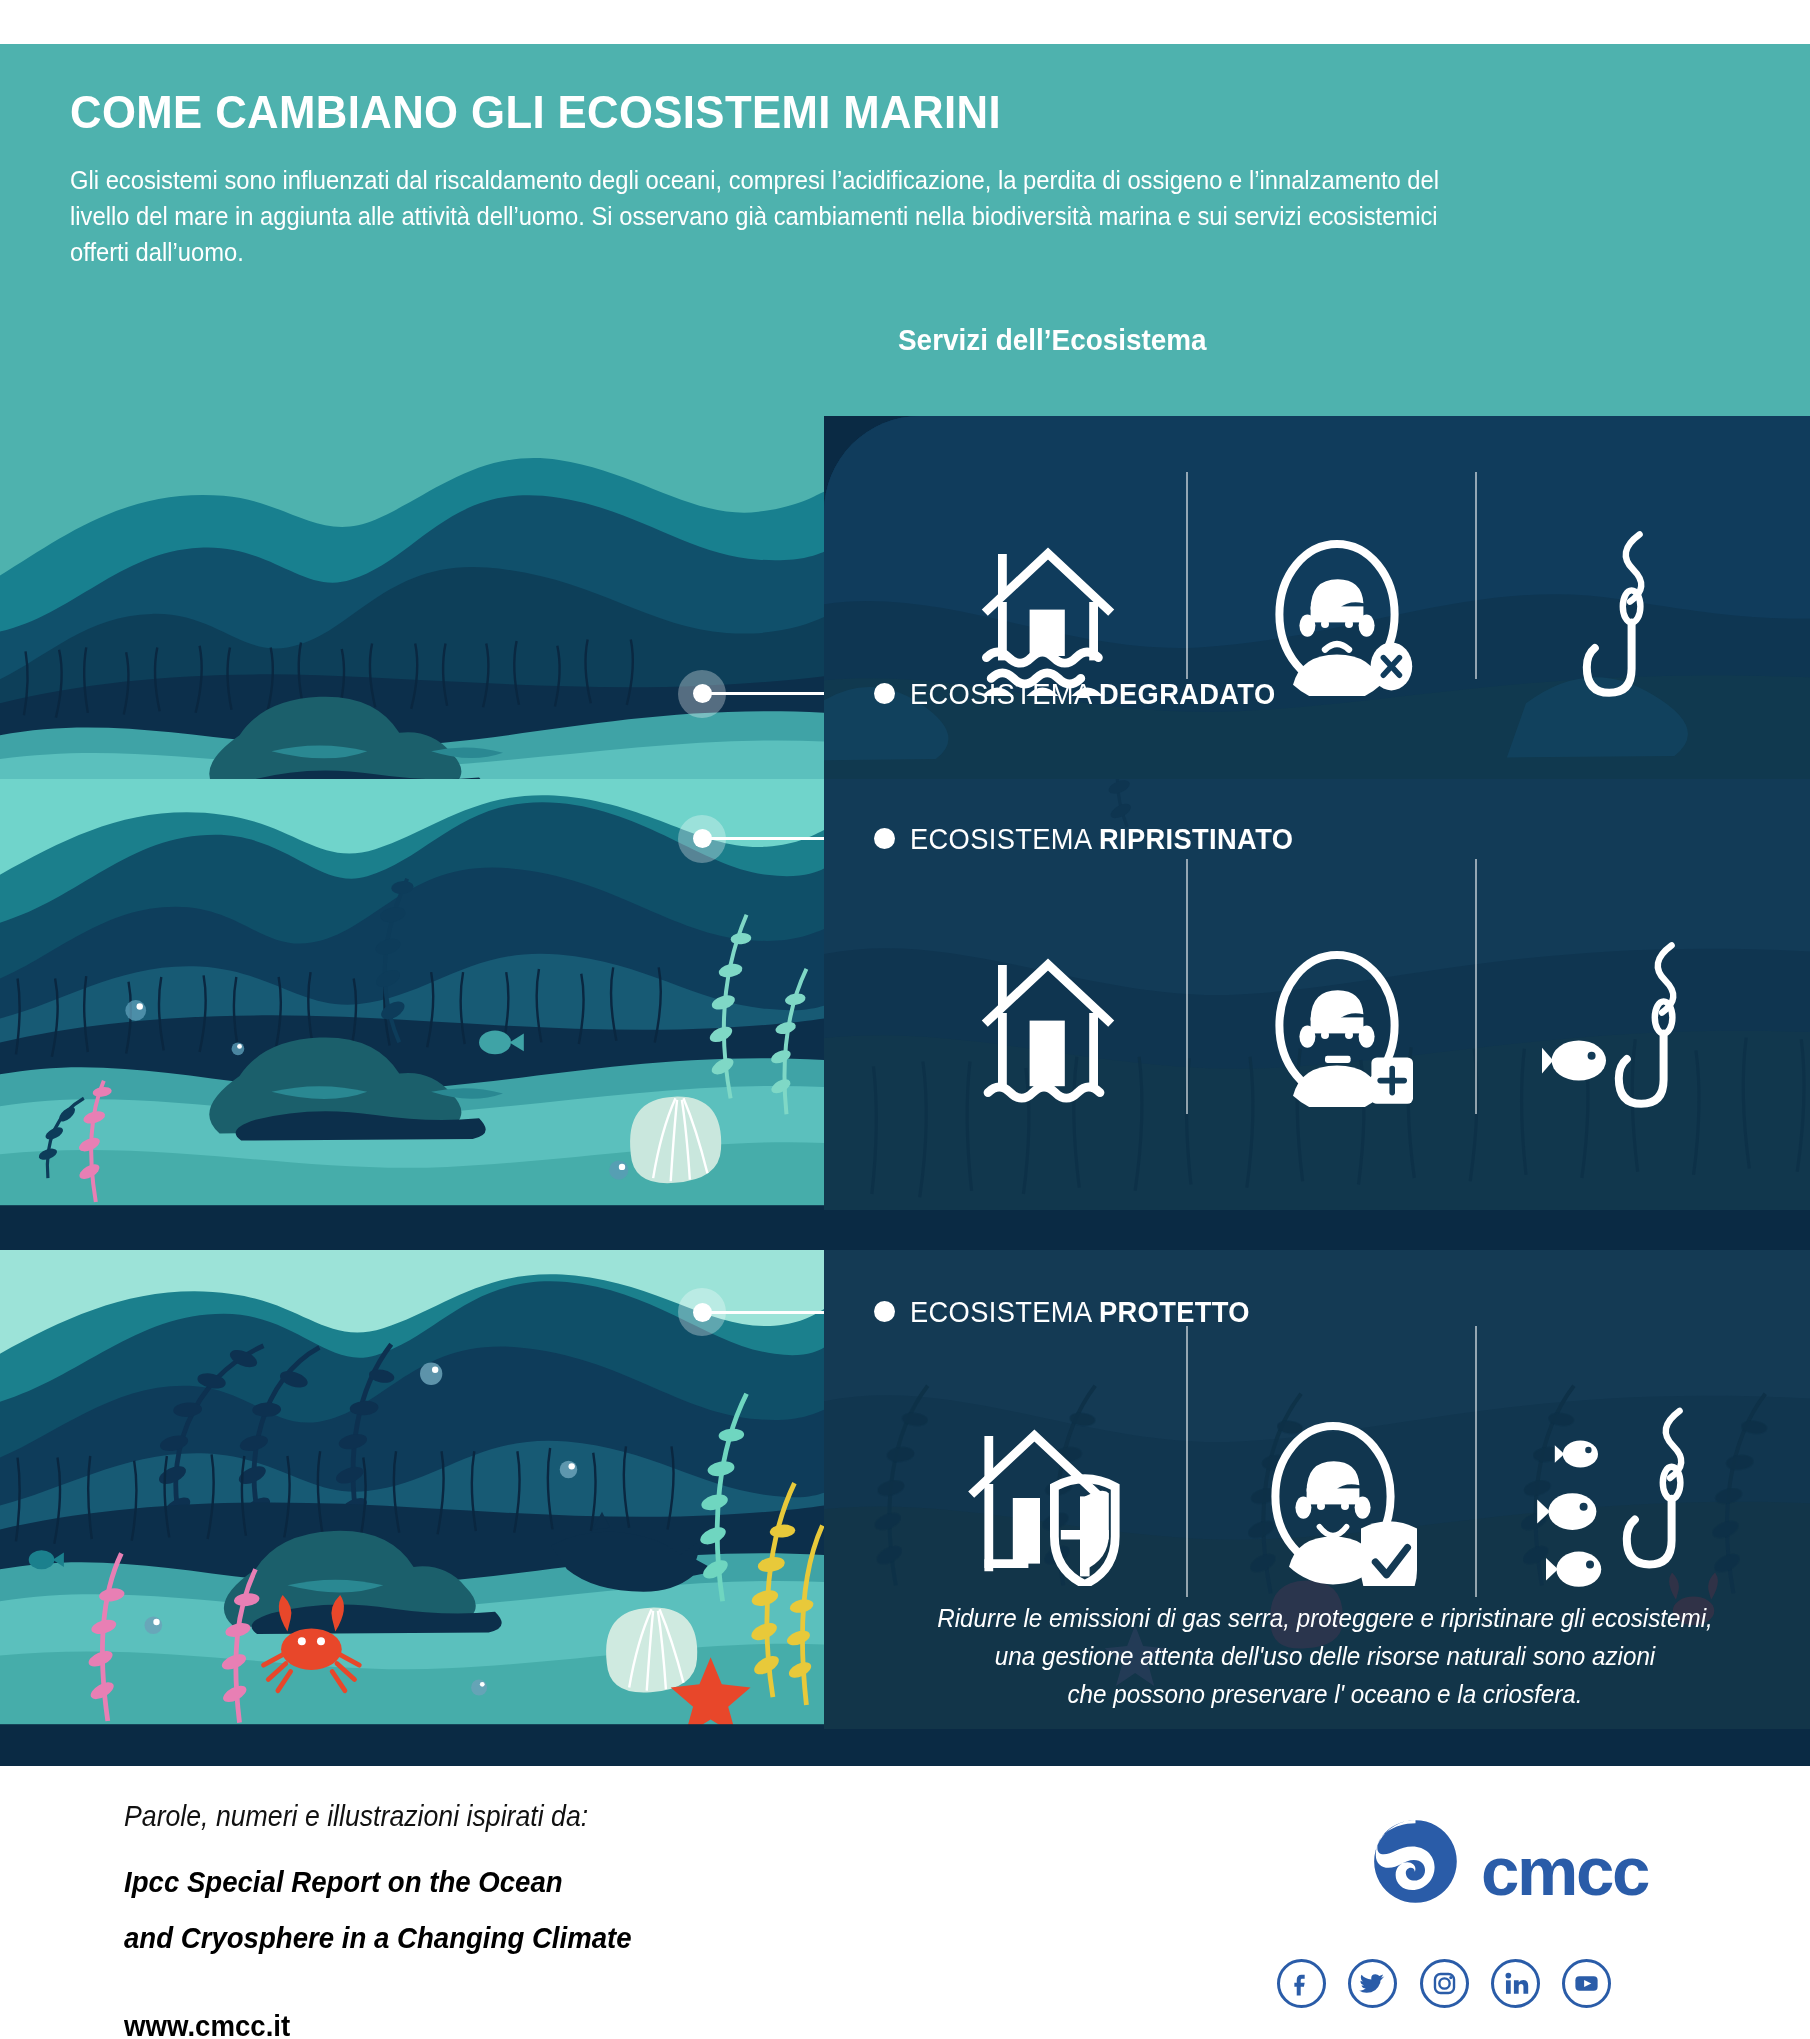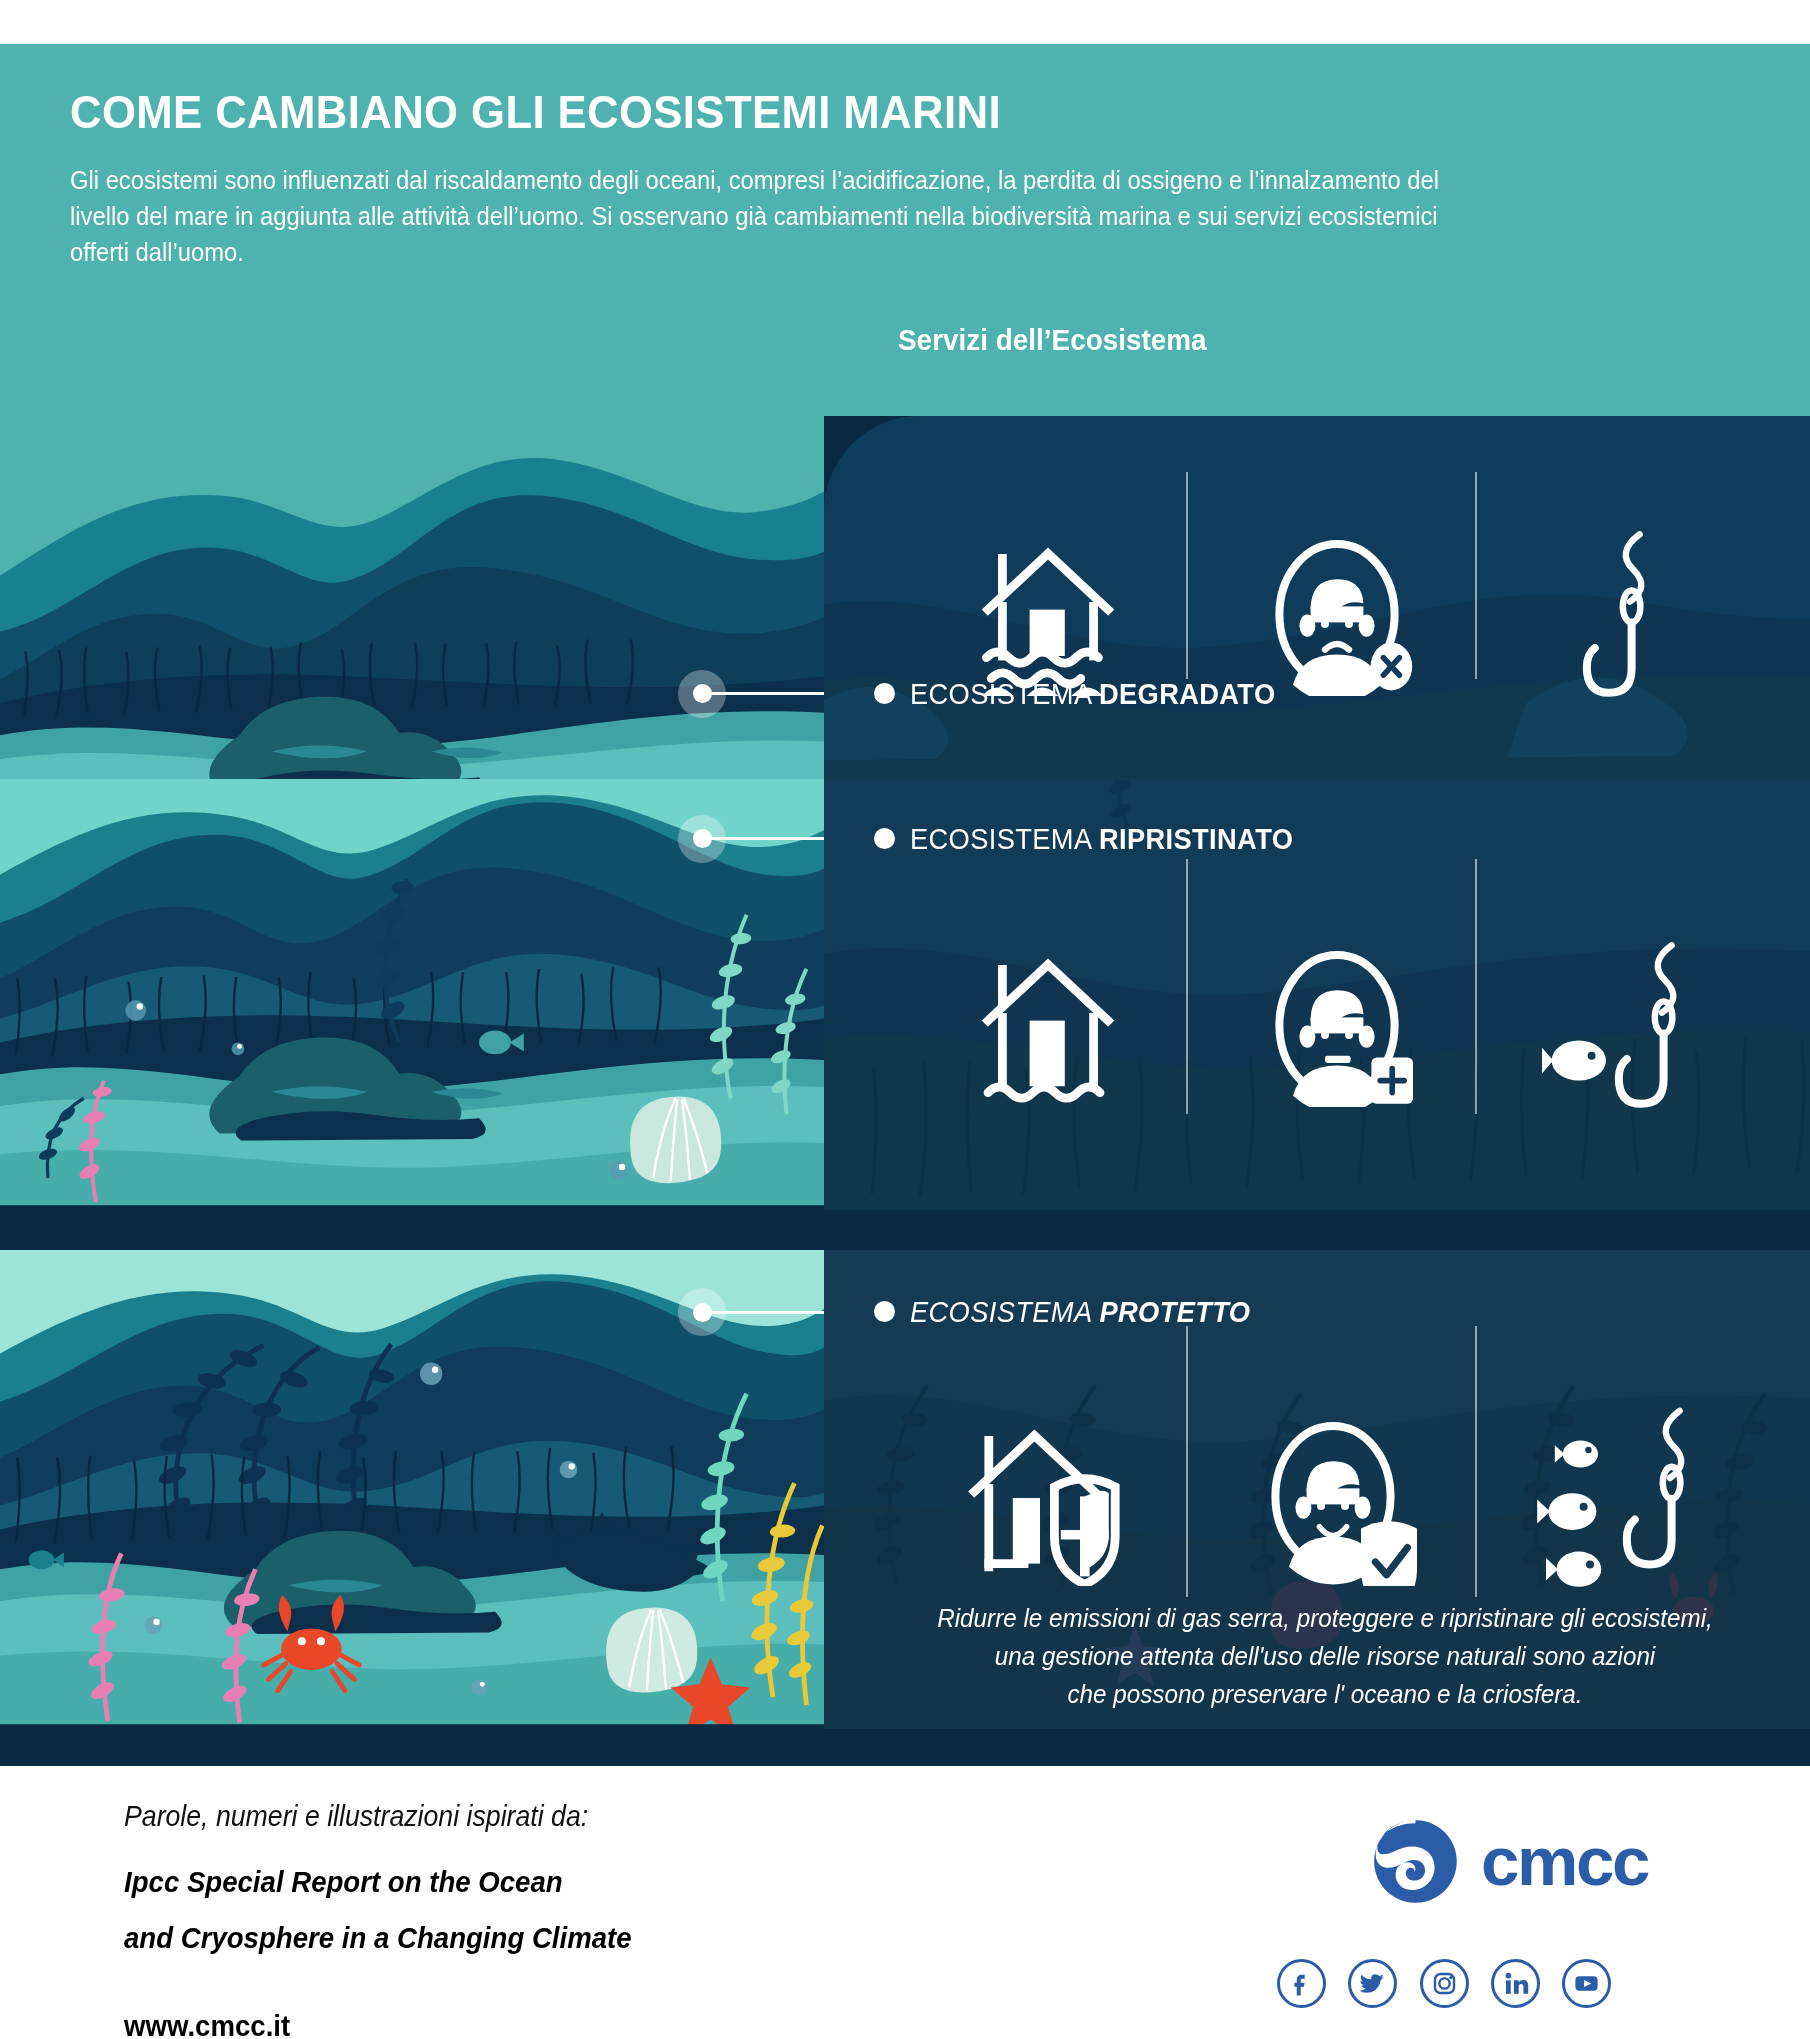--- a/index.html
+++ b/index.html
@@ -38,21 +38,21 @@
   
   .body-dark {
     position: absolute; left: 0; top: 372px; width: 1810px; height: 1350px;
     background: #0a2a44;
   }
 
   
   .row { position: absolute; left: 0; width: 1810px; overflow: hidden; }
   .row1 { top: 372px; height: 387px; }
   .row2 { top: 735px; height: 431px; }
-  .row3 { top: 1206px; height: 479px; font-style: italic; }
+  .row3 { top: 1206px; height: 479px; }
 
   .illus {
     position: absolute; left: 0; top: 0; width: 824px; height: 100%;
     overflow: hidden;
   }
   .panel-dark {
     position: absolute; left: 824px; top: 0; width: 986px; height: 100%;
     background: #143b56;
     overflow: hidden;
   }
@@ -125,21 +125,21 @@
     font-size: 30px; font-style: italic; font-weight: 700; color: #000000;
     transform: scaleX(0.92); transform-origin: left center; white-space: nowrap;
   }
   .credit-url {
     position: absolute; left: 124px; top: 1965px;
     font-size: 30px; font-weight: 700; color: #000000;
     transform: scaleX(0.92); transform-origin: left center; white-space: nowrap;
   }
   .logo-wrap {
     position: absolute; left: 1371px; top: 1773px;
-    display: flex; align-items: center; gap: 21px;
+    display: flex; align-items: flex-end; gap: 21px;
   }
   .logo-text {
     font-size: 69px; font-weight: 700; color: #2a5ca8; letter-spacing: -2.4px;
     line-height: 1;
   }
   .social {
     position: absolute; left: 1277px; top: 1915px;
     display: flex; gap: 22.3px; align-items: center;
   }
   .soc {

